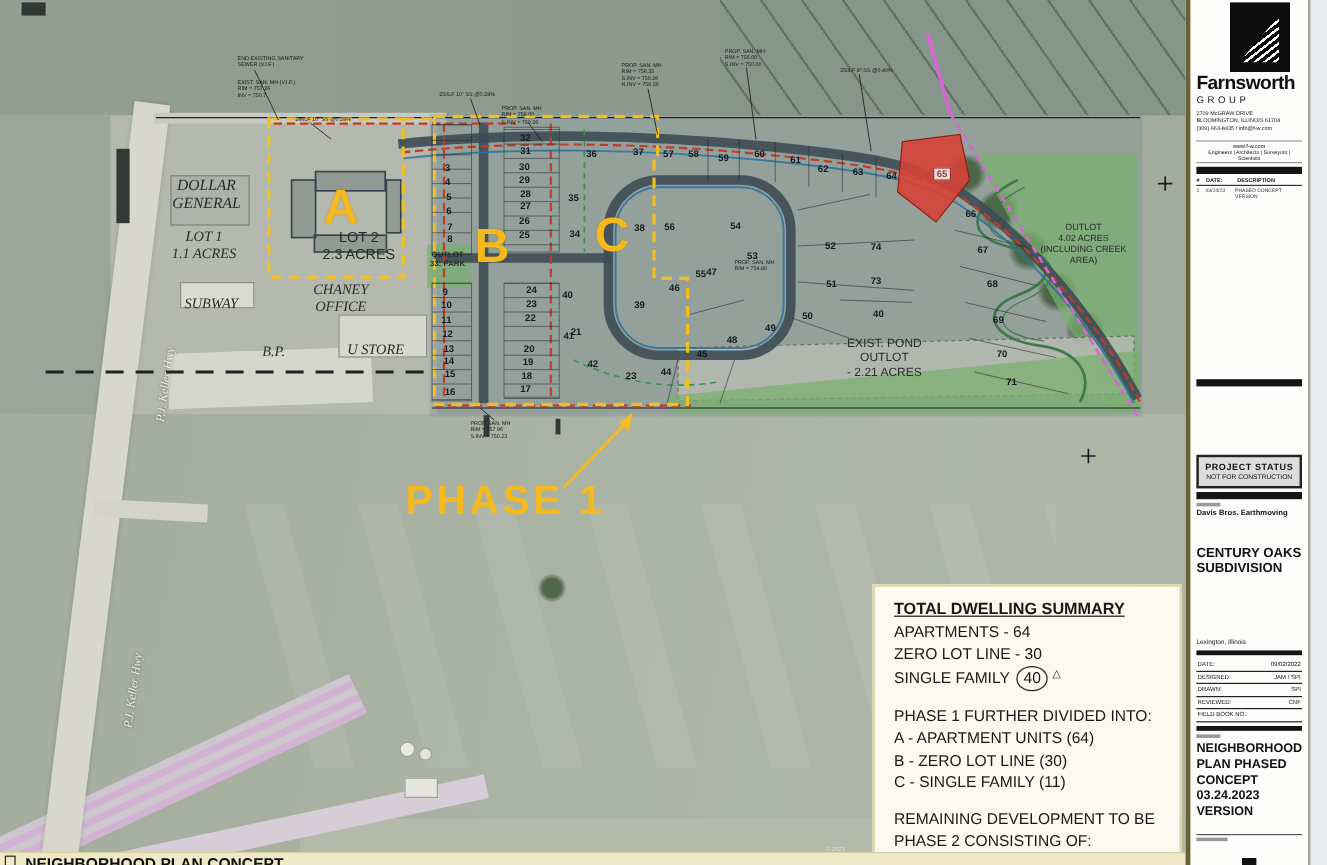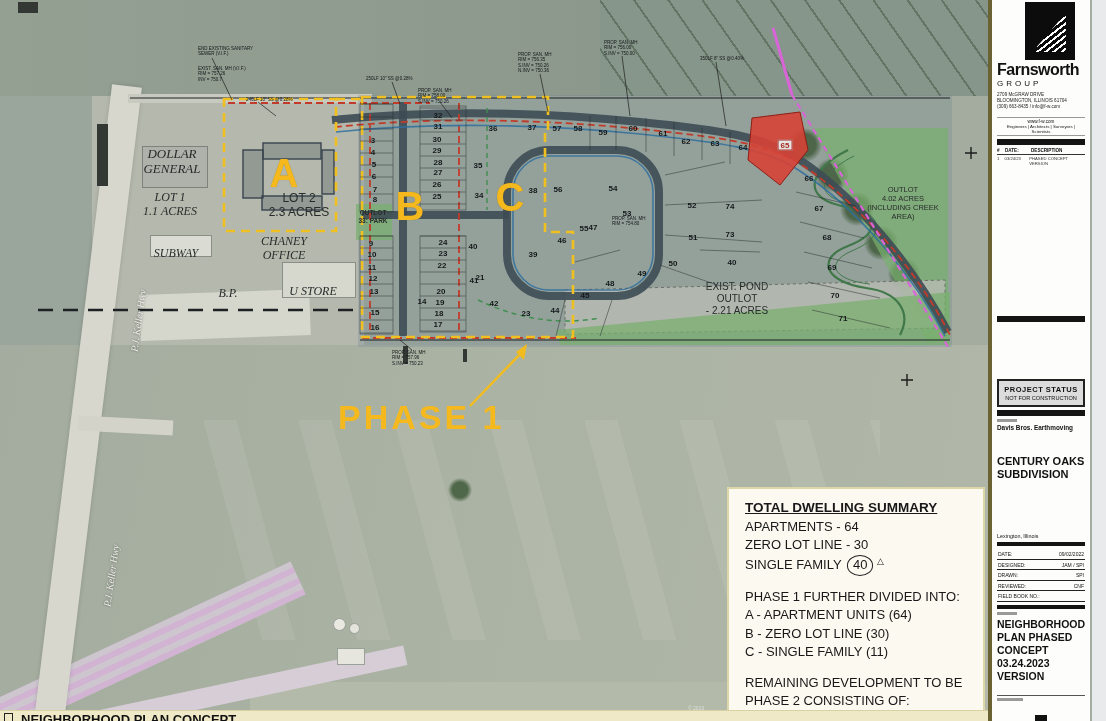--- a/index.html
+++ b/index.html
@@ -301,21 +301,21 @@
       <div class="lot" style="left: 373px; top: 152px;">4</div>
       <div class="lot" style="left: 374px; top: 164px;">5</div>
       <div class="lot" style="left: 374px; top: 176px;">6</div>
       <div class="lot" style="left: 375px; top: 189px;">7</div>
       <div class="lot" style="left: 375px; top: 199px;">8</div>
       <div class="lot" style="left: 371px; top: 243px;">9</div>
       <div class="lot" style="left: 372px; top: 254px;">10</div>
       <div class="lot" style="left: 372px; top: 267px;">11</div>
       <div class="lot" style="left: 373px; top: 278px;">12</div>
       <div class="lot" style="left: 374px; top: 291px;">13</div>
-      <div class="lot" style="left: 374px; top: 301px; margin-left: 48px;">14</div>
+      <div class="lot" style="left: 374px; top: 301px;">14</div>
       <div class="lot" style="left: 375px; top: 312px;">15</div>
       <div class="lot" style="left: 375px; top: 327px;">16</div>
       <div class="lot" style="left: 438px; top: 324px;">17</div>
       <div class="lot" style="left: 439px; top: 313px;">18</div>
       <div class="lot" style="left: 440px; top: 302px;">19</div>
       <div class="lot" style="left: 441px; top: 291px;">20</div>
       <div class="lot" style="left: 442px; top: 277px; margin-left: 38px;">21</div>
       <div class="lot" style="left: 442px; top: 265px;">22</div>
       <div class="lot" style="left: 443px; top: 253px;">23</div>
       <div class="lot" style="left: 443px; top: 242px;">24</div>

